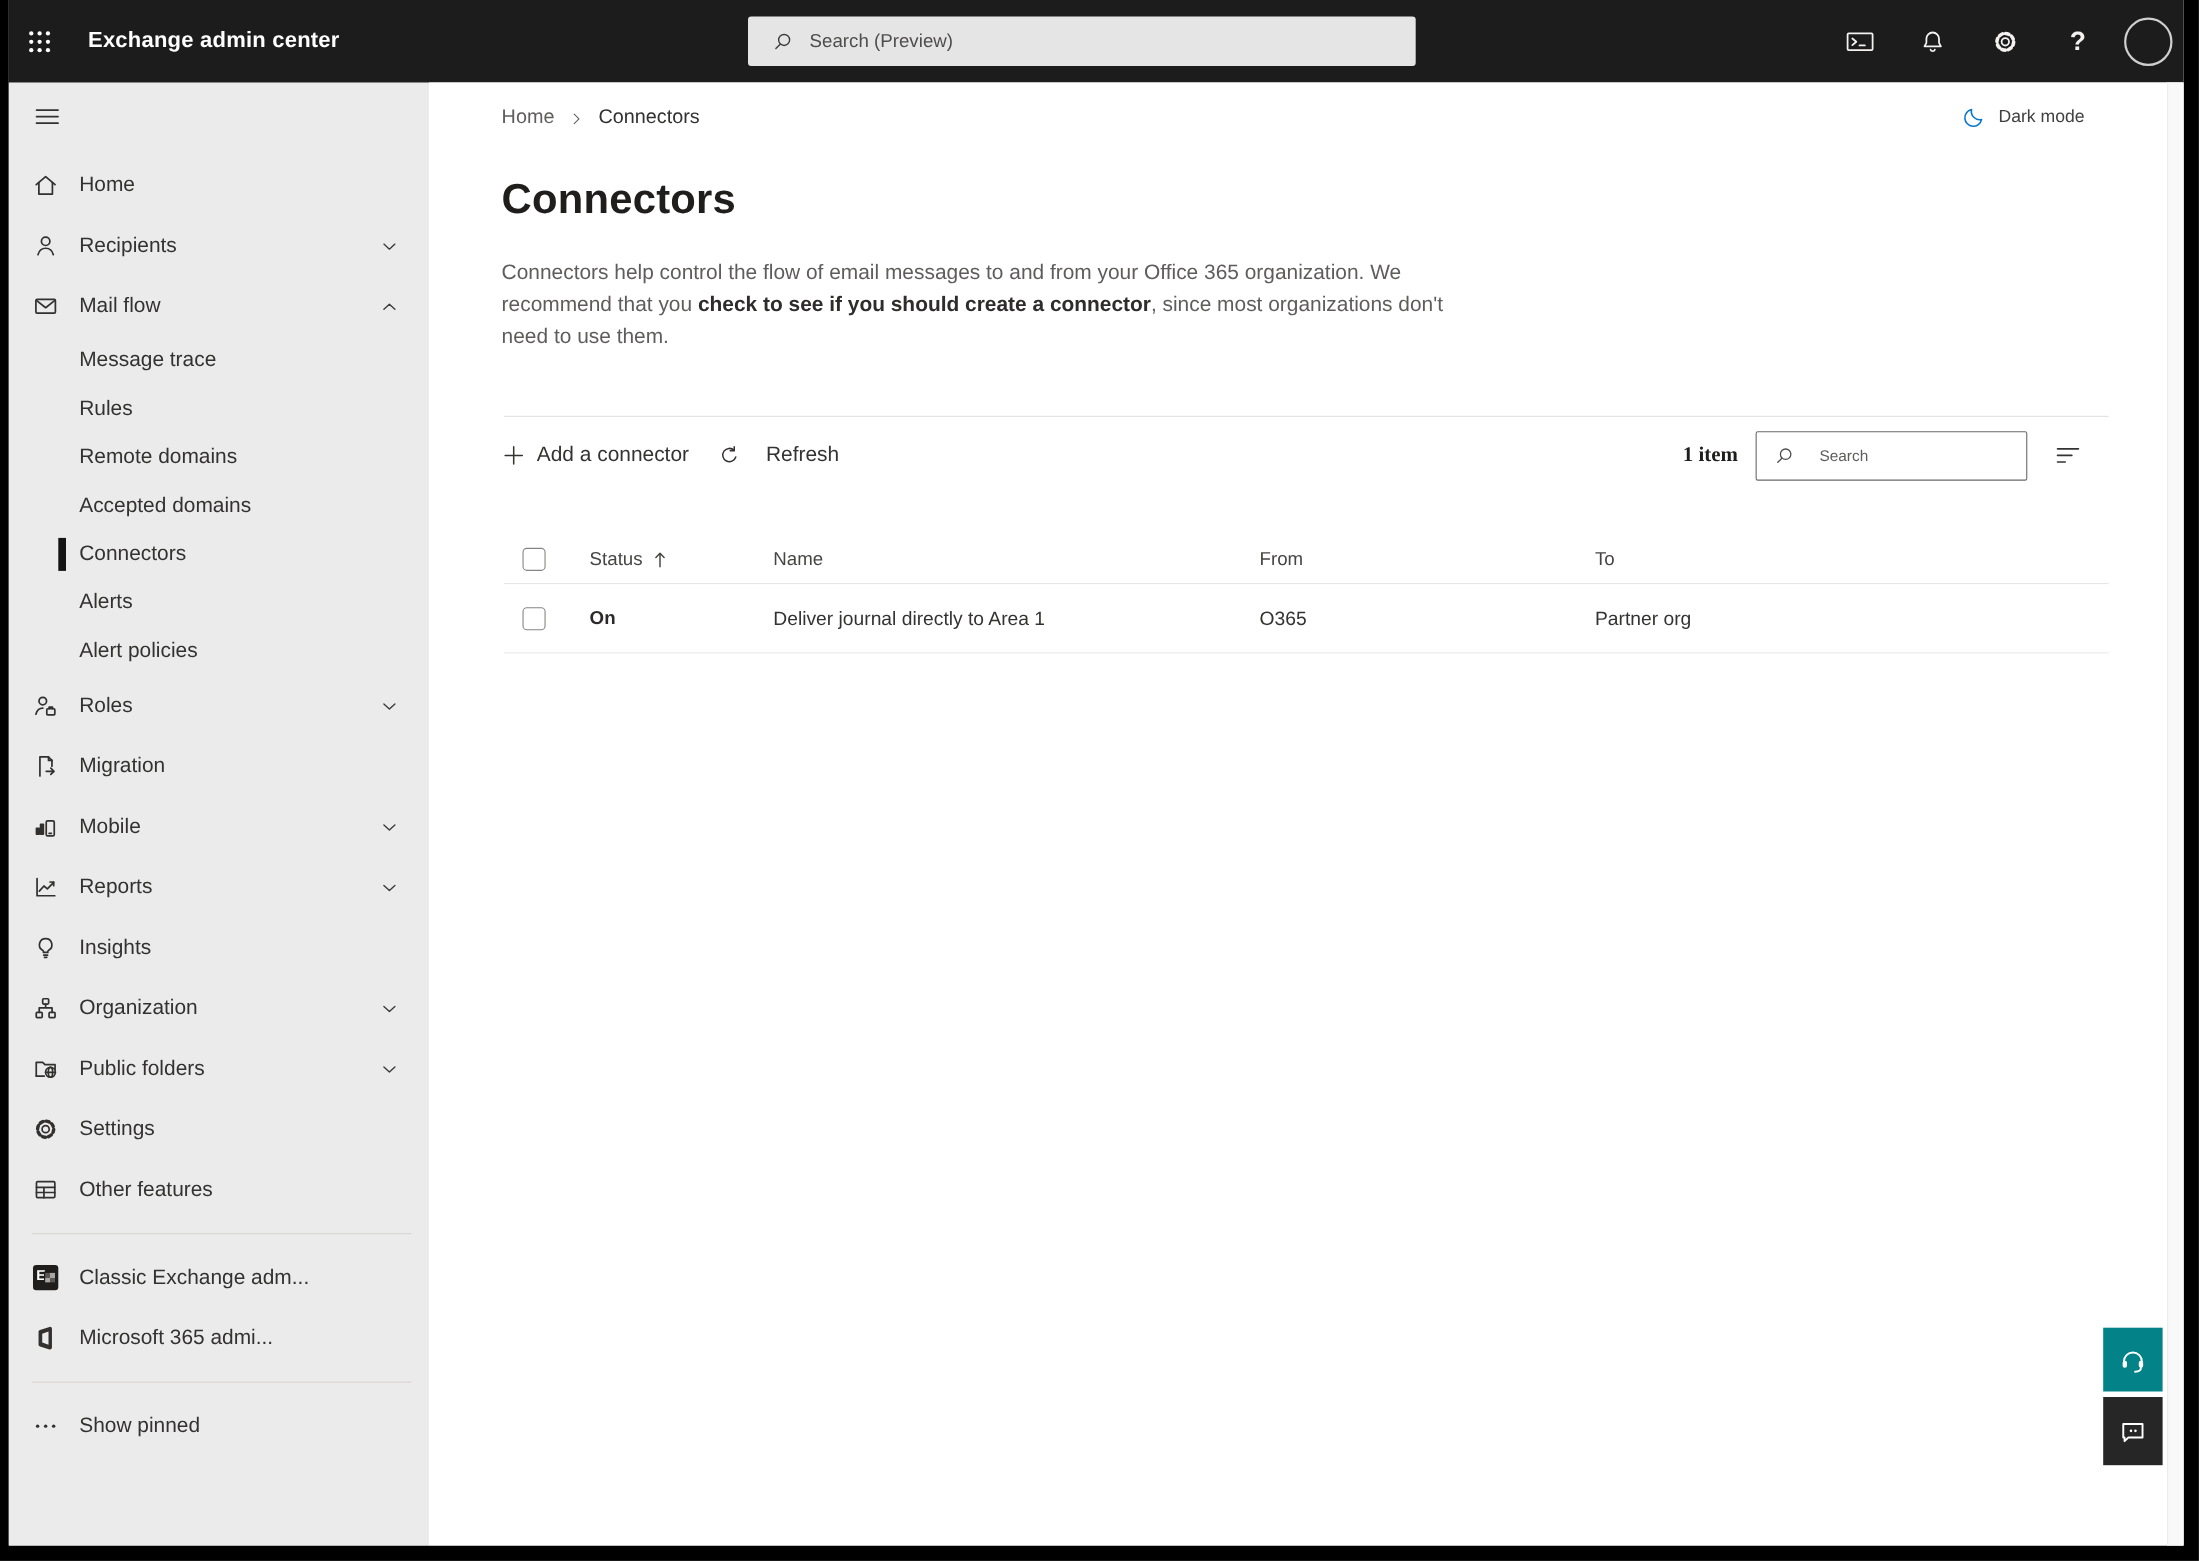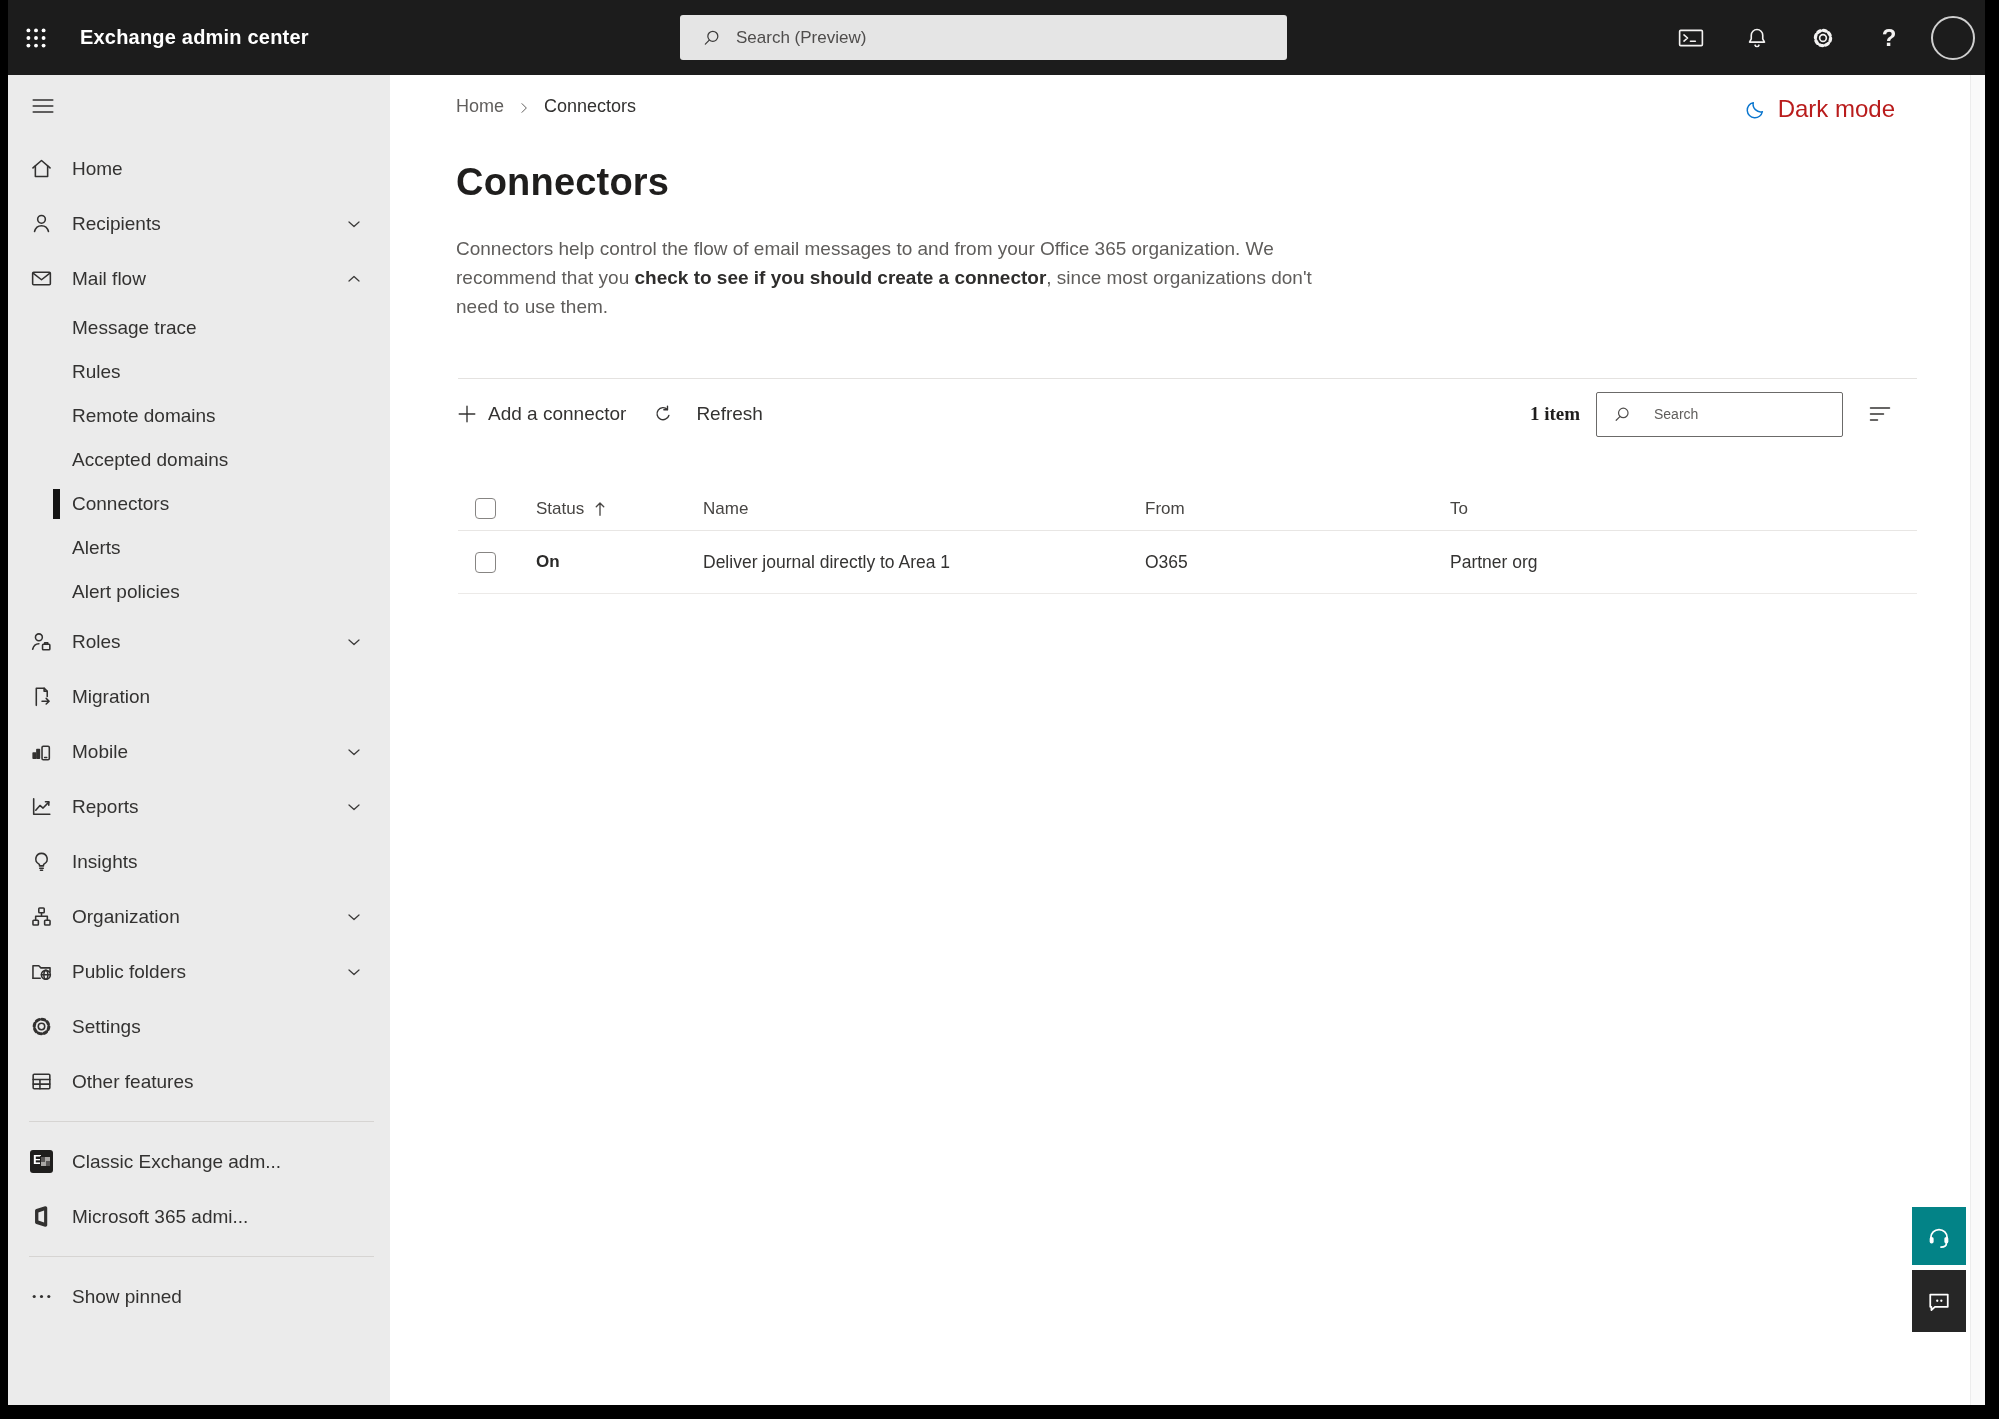--- a/index.html
+++ b/index.html
@@ -46,21 +46,21 @@
   .x-logo .x-check { position:absolute; right:2px; top:6px; width:11px; height:11px;
       background:conic-gradient(#a9a7a5 0 25%, #595756 25% 50%, #a9a7a5 50% 75%, #595756 75%); border:1px solid #1f1e1d; }
 
   
   .breadcrumb { display:flex; align-items:center; margin:21px 0 0 66px; font-size:18px; }
   .crumb-home { color:#605e5c; cursor:pointer; }
   .crumb-sep { width:16px; height:16px; color:#605e5c; margin:2px 12px 0 12px; }
   .crumb-current { color:#323130; }
   .darkmode { position:absolute; top:20px; right:90px; display:flex; align-items:center; cursor:pointer; }
   .darkmode .moon { width:23px; height:23px; color:#0b76ce; margin-right:11px; }
-  .darkmode .dm-label { font-size:24px; color:#b91c1c; }
+  .darkmode .dm-label { font-size:16px; color:#404040; }
 
   .page-title { margin:44px 0 0 66px; font-size:38px; font-weight:700; color:#1f1e1d; letter-spacing:.2px; }
   .page-desc { margin:30px 0 0 66px; width:860px; font-size:19px; line-height:29px; color:#5f5d5b; }
   .page-desc .desc-link { color:#2e2d2c; font-weight:600; cursor:pointer; }
 
   .rule { height:1px; background:#e4e2e0; margin:57px 0 0 68px; width:1459px; }
 
   .toolbar { display:flex; align-items:center; height:54px; margin:8px 0 0 0; padding-left:66px; padding-right:90px; }
   .tool-btn { display:flex; align-items:center; cursor:pointer; color:#343332; font-size:19px; }
   .tool-btn .tico { width:22px; height:22px; margin-right:10px; color:#343332; }

